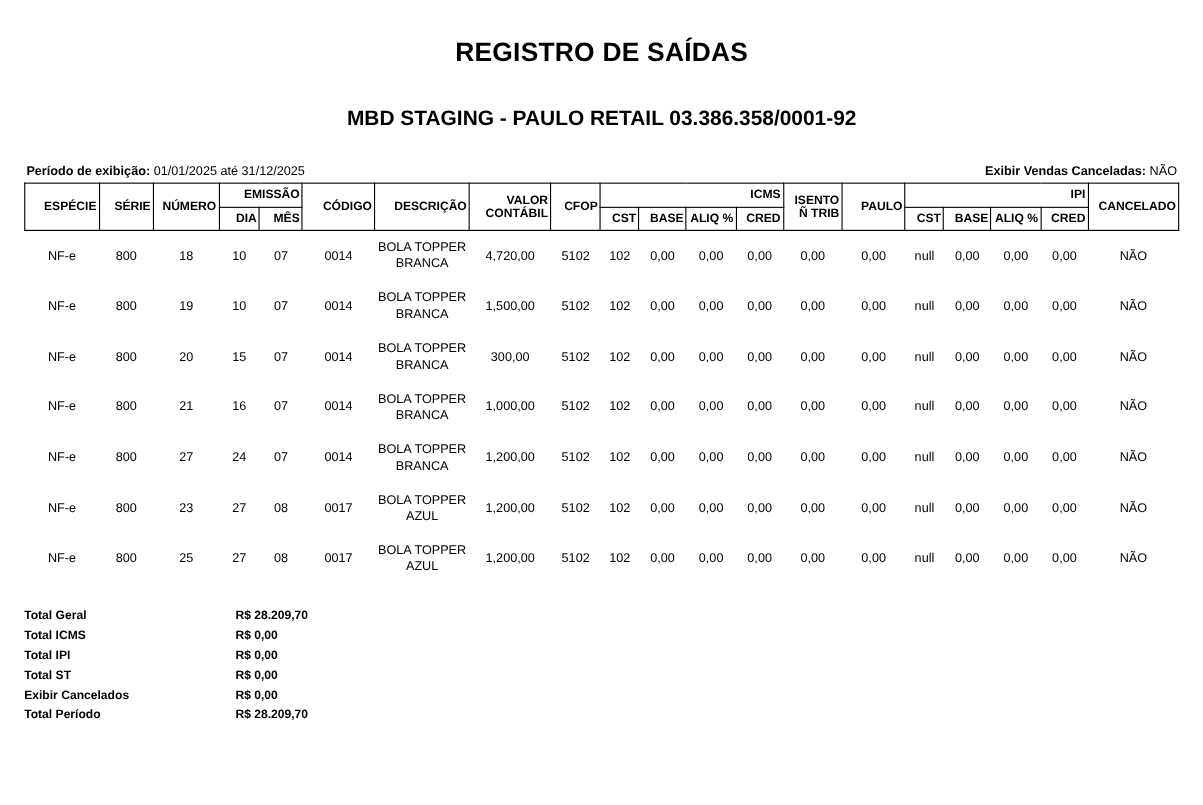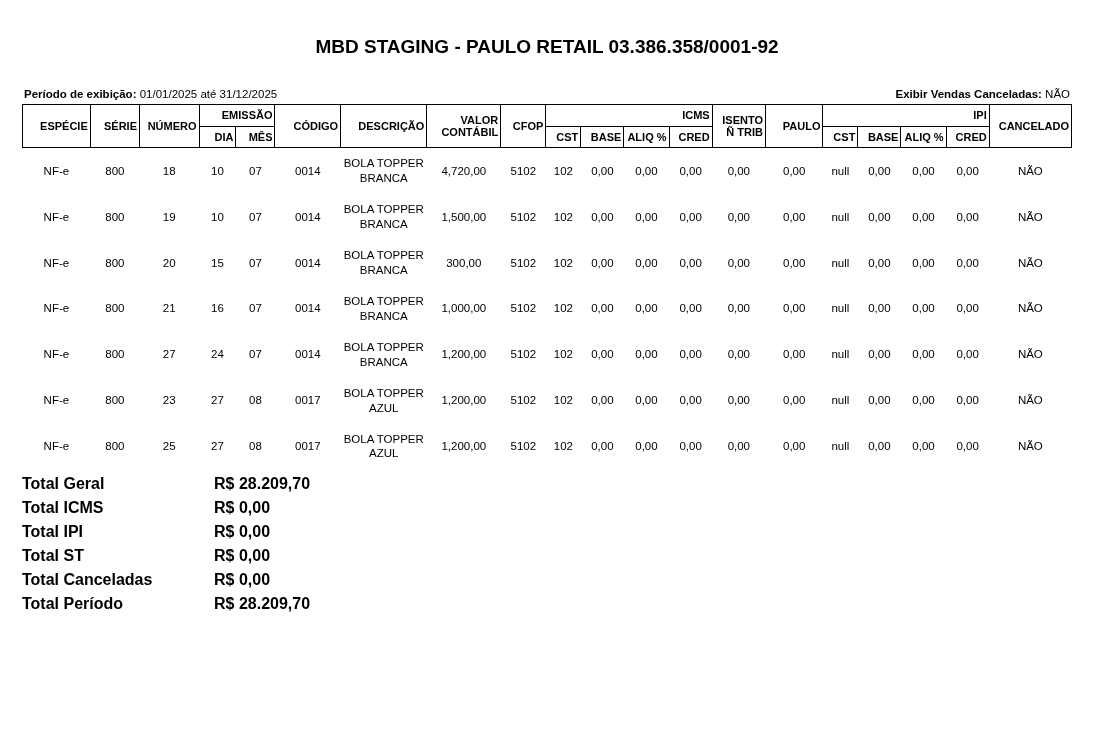--- a/index.html
+++ b/index.html
@@ -68,22 +68,22 @@
     text-align: center;
     padding: 8px 2px;
     vertical-align: middle;
     border: none;
     line-height: 1.3;
   }
   td.desc {
     line-height: 1.25;
   }
   .totals {
-    margin-top: 6px;
-    font-size: 16px;
+    margin-top: 23px;
+    font-size: 11px;
   }
   .totals .trow {
     display: flex;
     align-items: baseline;
     margin-bottom: 6px;
   }
   .totals .tlabel {
     width: 176px;
     font-weight: bold;
   }
@@ -93,20 +93,21 @@
   }
   .hdr-small {
     font-size: 10.5px;
   }
 </style>
 </head>
 <body>
 
 <div class="page">
 
+  <div class="doc-title">REGISTRO DE SAÍDAS</div>
   <div class="doc-subtitle">MBD STAGING - PAULO RETAIL 03.386.358/0001-92</div>
 
   <div class="meta-row">
     <div class="meta-left">
       <b>Período de exibição:</b>
       <span class="val">01/01/2025 até 31/12/2025</span>
     </div>
     <div class="meta-right">
       <b>Exibir Vendas Canceladas:</b>
       <span class="val">NÃO</span>
@@ -334,21 +335,21 @@
       </div>
       <div class="trow">
         <div class="tlabel">Total IPI</div>
         <div class="tvalue">R$ 0,00</div>
       </div>
       <div class="trow">
         <div class="tlabel">Total ST</div>
         <div class="tvalue">R$ 0,00</div>
       </div>
       <div class="trow">
-        <div class="tlabel">Total Canceladas</div>
+        <div class="tlabel">Exibir Cancelados</div>
         <div class="tvalue">R$ 0,00</div>
       </div>
       <div class="trow">
         <div class="tlabel">Total Período</div>
         <div class="tvalue">R$ 28.209,70</div>
       </div>
     </div>
 
 </div>
 

